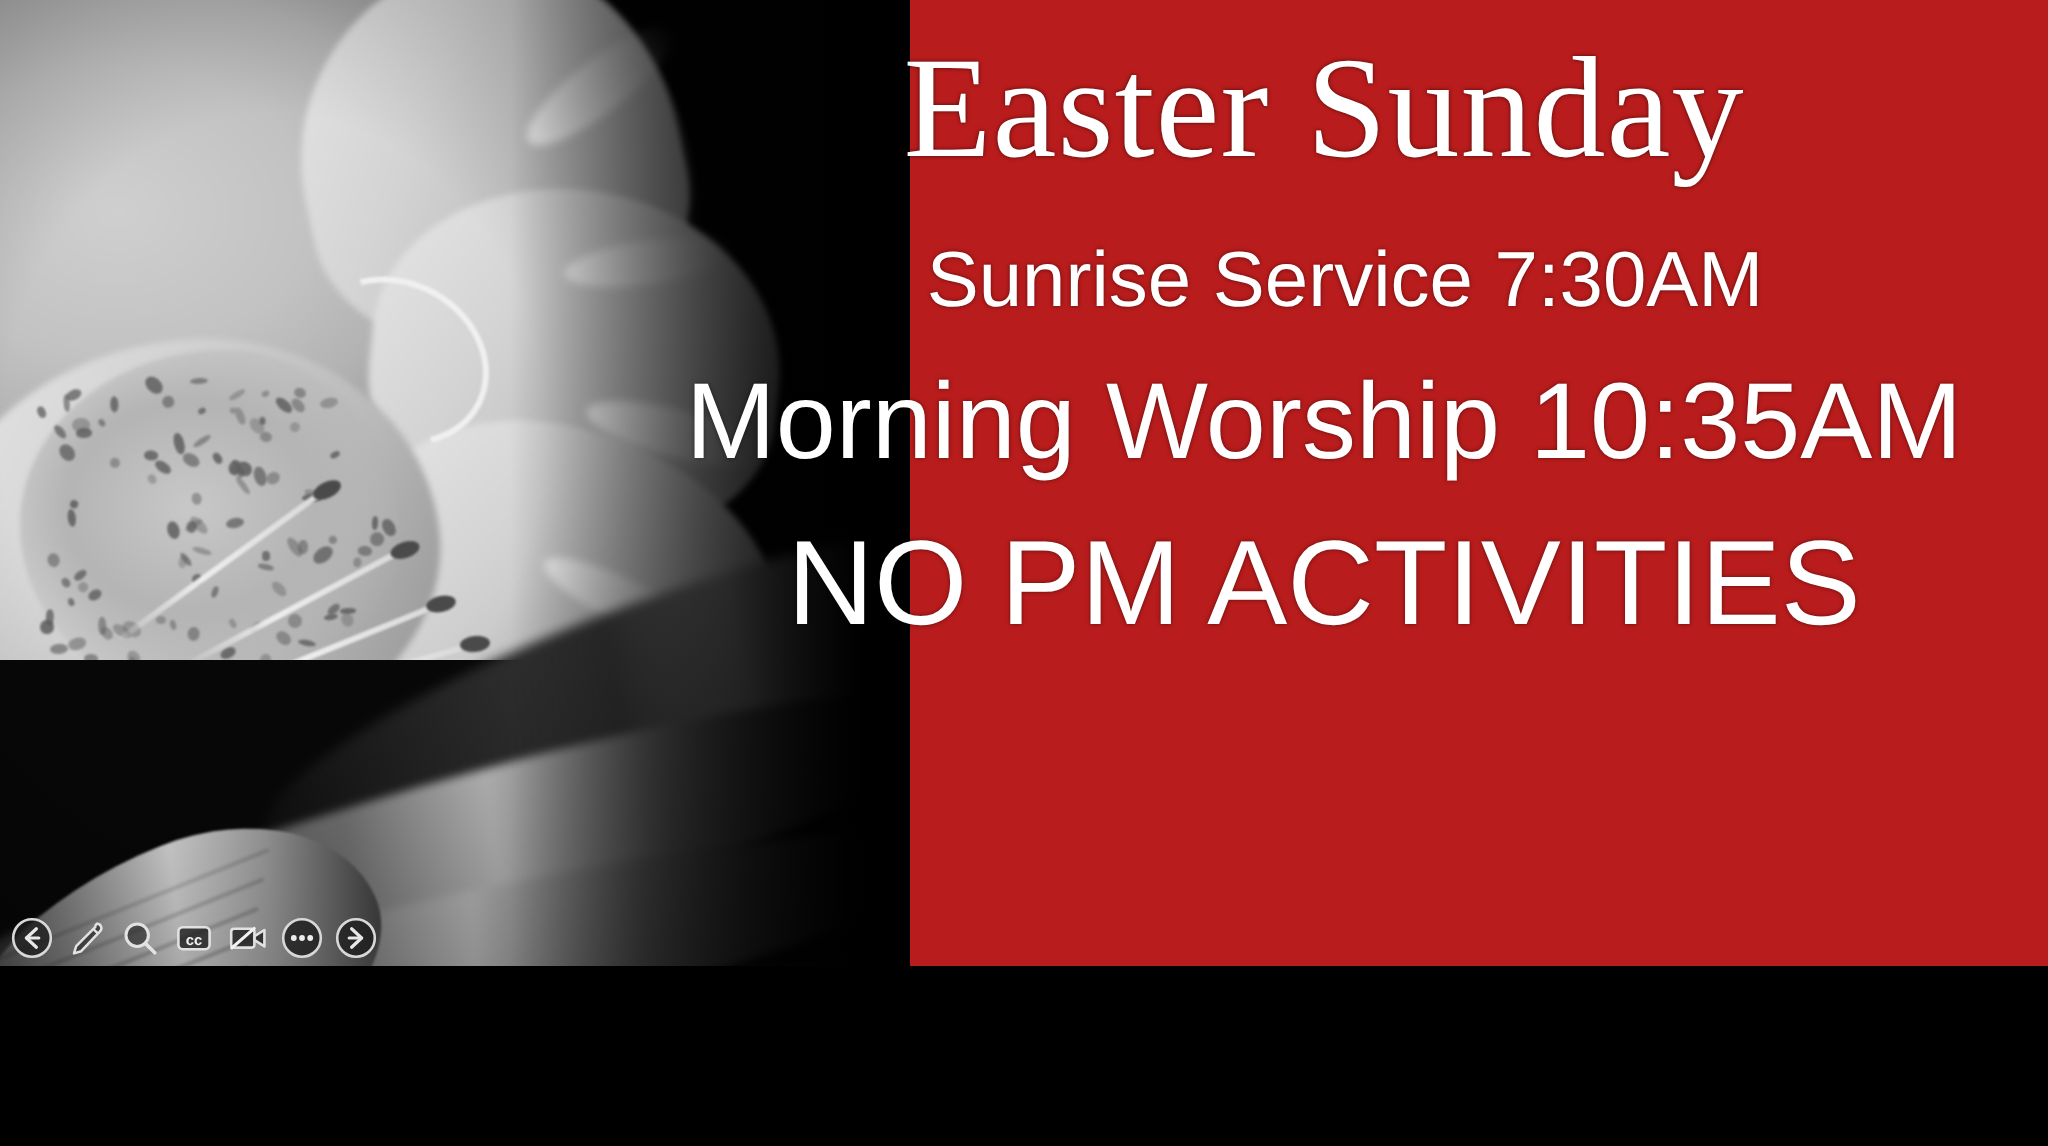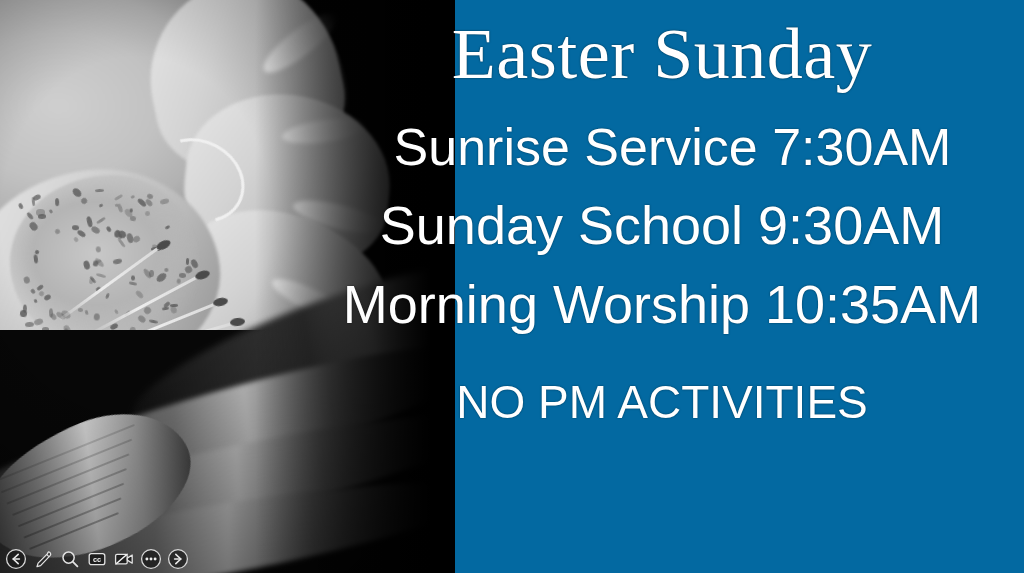--- a/index.html
+++ b/index.html
@@ -1,19 +1,19 @@
 <!DOCTYPE html>
 <html><head>
 <meta charset="utf-8">
 <style>
   html,body{margin:0;padding:0;background:#000;}
   #stage{
     position:relative;
-    width:1024px;height:573px;
-    background:#0369a1;
+    width:1024px;height:483px;
+    background:#b91c1c;
     overflow:hidden;
     font-family:"Liberation Sans", sans-serif;
   }
 
   
   #photo{
     position:absolute;left:0;top:0;width:455px;height:573px;
     overflow:hidden;
   }
   #photo .lay{position:absolute;}
@@ -122,25 +122,25 @@
     font-size:72px;line-height:1;font-weight:400;
     margin-top:18px;letter-spacing:.5px;
     text-shadow:0 0 2px rgba(0,0,0,.6);
   }
   .line{
     font-family:"Liberation Sans", sans-serif;
     font-weight:400;color:#fff;line-height:1.06;
     text-shadow:0 0 2px rgba(0,0,0,.5);
     white-space:nowrap;
   }
-  .l1{font-size:52px;margin-top:30px;margin-left:21px;}
+  .l1{font-size:39px;margin-top:30px;margin-left:21px;}
   .l2{font-size:54px;margin-top:22px;}
   .l3{font-size:54px;margin-top:22px;}
   .l4{font-size:54px;margin-top:22px;}
-  .l5{font-size:46px;margin-top:44px;}
+  .l5{font-size:60px;margin-top:19px;}
 
   
   #toolbar{
     position:absolute;left:4px;bottom:2px;
     display:flex;align-items:flex-start;gap:3px;
     height:24px;
   }
   .tbtn{
     width:24px;height:24px;display:flex;align-items:center;justify-content:center;
     cursor:pointer;
@@ -305,21 +305,20 @@
         <div class="leafvein" style="left: 26px; top: 530px; width: 96px; transform: rotate(-22deg); opacity: 0.6;"></div>
       </div>
 
     <div class="lay vign"></div>
     <div class="lay fade"></div>
   </div>
 
   <div id="textblock">
     <div id="title">Easter Sunday</div>
     <div class="line l1">Sunrise Service 7:30AM</div>
-    <div class="line l3">Sunday School 9:30AM</div>
     <div class="line l4">Morning Worship 10:35AM</div>
     <div class="line l5">NO PM ACTIVITIES</div>
   </div>
 
   <div id="toolbar">
 
     <div class="tbtn" title="Back">
       <svg width="22" height="22" viewBox="0 0 22 22">
         <circle cx="11" cy="11" r="9.4" fill="#1b1b1b" fill-opacity=".75" stroke="#d8d8d8" stroke-width="1.3"></circle>
         <path d="M13.2 6.4 L8.2 11 L13.2 15.6" fill="none" stroke="#e8e8e8" stroke-width="1.6" stroke-linecap="round" stroke-linejoin="round"></path>

